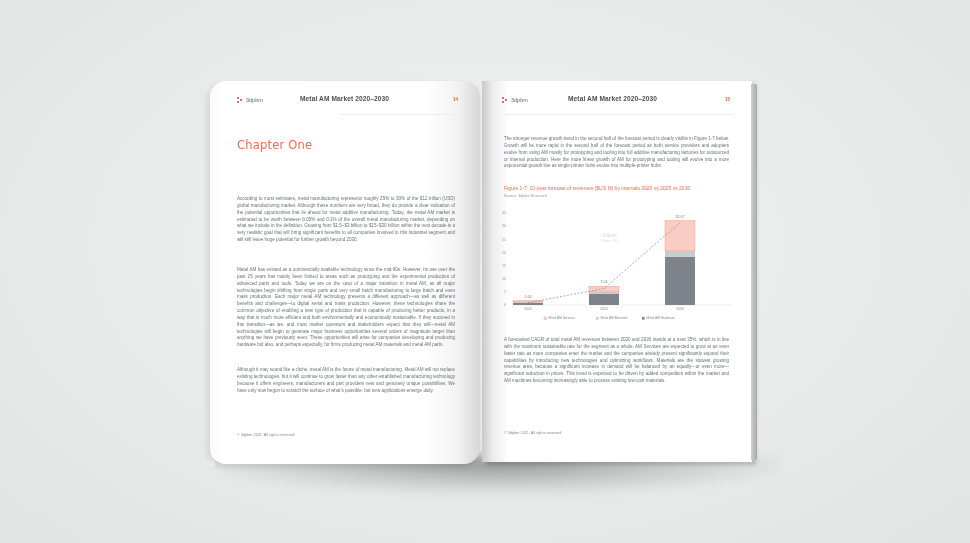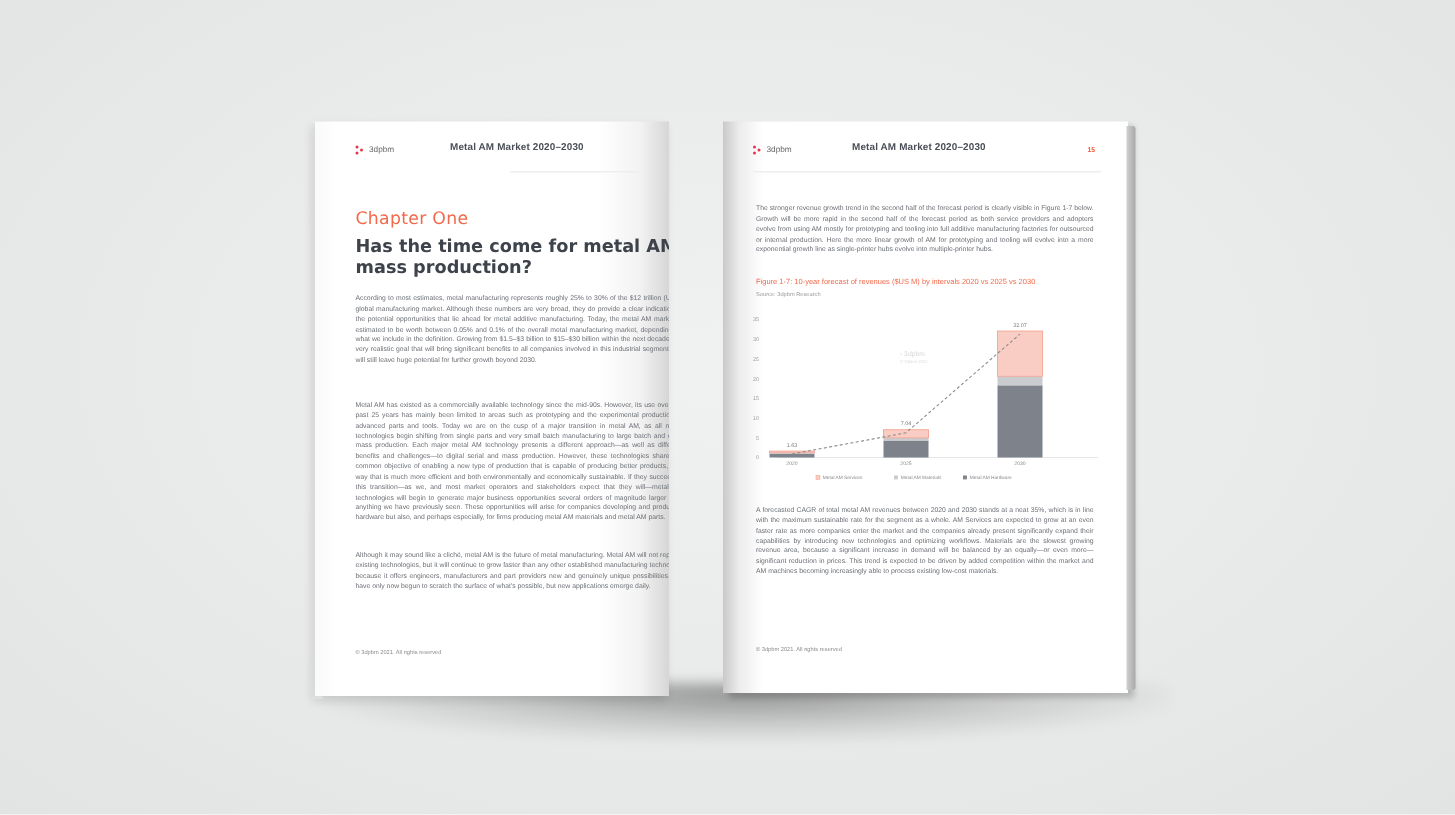--- a/index.html
+++ b/index.html
@@ -12,23 +12,24 @@
   .shadow-floor {
     position:absolute; left:215px; top:455px; width:565px; height:40px;
     background: radial-gradient(ellipse at 50% 20%, rgba(0,0,0,0.35) 0%, rgba(0,0,0,0.12) 45%, rgba(0,0,0,0) 75%);
     filter: blur(4px);
   }
   .book { position:absolute; left:0; top:0; width:970px; height:543px; }
   .page {
     position:absolute; background:#fff; box-sizing:border-box; overflow:hidden;
   }
   .page.left {
-    left:210px; top:81px; width:236px; height:383px;
+    left:210px; top:81px; width:270px; height:383px;
     background: linear-gradient(to right, #fafafa 0%, #ffffff 6%, #ffffff 80%, #f2f2f2 92%, #d6d6d6 100%);
     box-shadow: -2px 3px 6px rgba(0,0,0,0.12);
+    border-radius: 16px;
   }
   .page.right {
     left:482px; top:81px; width:270px; height:381px;
     background: linear-gradient(to right, #c9c9c9 0%, #ececec 4%, #ffffff 10%, #ffffff 100%);
     box-shadow: 4px 3px 4px rgba(0,0,0,0.18);
   }
   .page-edge {
     position:absolute; left:751px; top:84px; width:6px; height:376px;
     background: linear-gradient(to right, #cfcfcf, #a9a9a9);
     border-radius:0 2px 2px 0;
@@ -72,21 +73,20 @@
             <i style="left:0;top:3.6px"></i>
         </span>
         <span>3dpbm</span>
       </div>
       <div class="runhead" style="left:90px; top:0px;">Metal AM Market 2020–2030</div>
       <div class="pageno" style="left:243px; top:2px;">14</div>
     </div>
     <div class="hrule" style="left:130px; right:20px; top:33px;"></div>
 
     <div class="chapter">Chapter One</div>
-    <div class="title">Has the time come for metal AM in mass production?</div>
 
     <p class="para" style="left:27px; top:115px; width:218px;">According to most estimates, metal manufacturing represents roughly 25% to 30% of the $12 trillion (USD) global manufacturing market. Although these numbers are very broad, they do provide a clear indication of the potential opportunities that lie ahead for metal additive manufacturing. Today, the metal AM market is estimated to be worth between 0.05% and 0.1% of the overall metal manufacturing market, depending on what we include in the definition. Growing from $1.5–$3 billion to $15–$30 billion within the next decade is a very realistic goal that will bring significant benefits to all companies involved in this industrial segment and will still leave huge potential for further growth beyond 2030.</p>
     <p class="para" style="left:27px; top:186px; width:218px;">Metal AM has existed as a commercially available technology since the mid-90s. However, its use over the past 25 years has mainly been limited to areas such as prototyping and the experimental production of advanced parts and tools. Today we are on the cusp of a major transition in metal AM, as all major technologies begin shifting from single parts and very small batch manufacturing to large batch and even mass production. Each major metal AM technology presents a different approach—as well as different benefits and challenges—to digital serial and mass production. However, these technologies share the common objective of enabling a new type of production that is capable of producing better products, in a way that is much more efficient and both environmentally and economically sustainable. If they succeed in this transition—as we, and most market operators and stakeholders expect that they will—metal AM technologies will begin to generate major business opportunities several orders of magnitude larger than anything we have previously seen. These opportunities will arise for companies developing and producing hardware but also, and perhaps especially, for firms producing metal AM materials and metal AM parts.</p>
     <p class="para" style="left:27px; top:286px; width:218px;">Although it may sound like a cliché, metal AM is the future of metal manufacturing. Metal AM will not replace existing technologies, but it will continue to grow faster than any other established manufacturing technology because it offers engineers, manufacturers and part providers new and genuinely unique possibilities. We have only now begun to scratch the surface of what's possible, but new applications emerge daily.</p>
 
     <div class="footer" style="left:27px; top:352px;">© 3dpbm 2021. All rights reserved</div>
   </div>
 
   <div class="page right">
     <div class="header">

